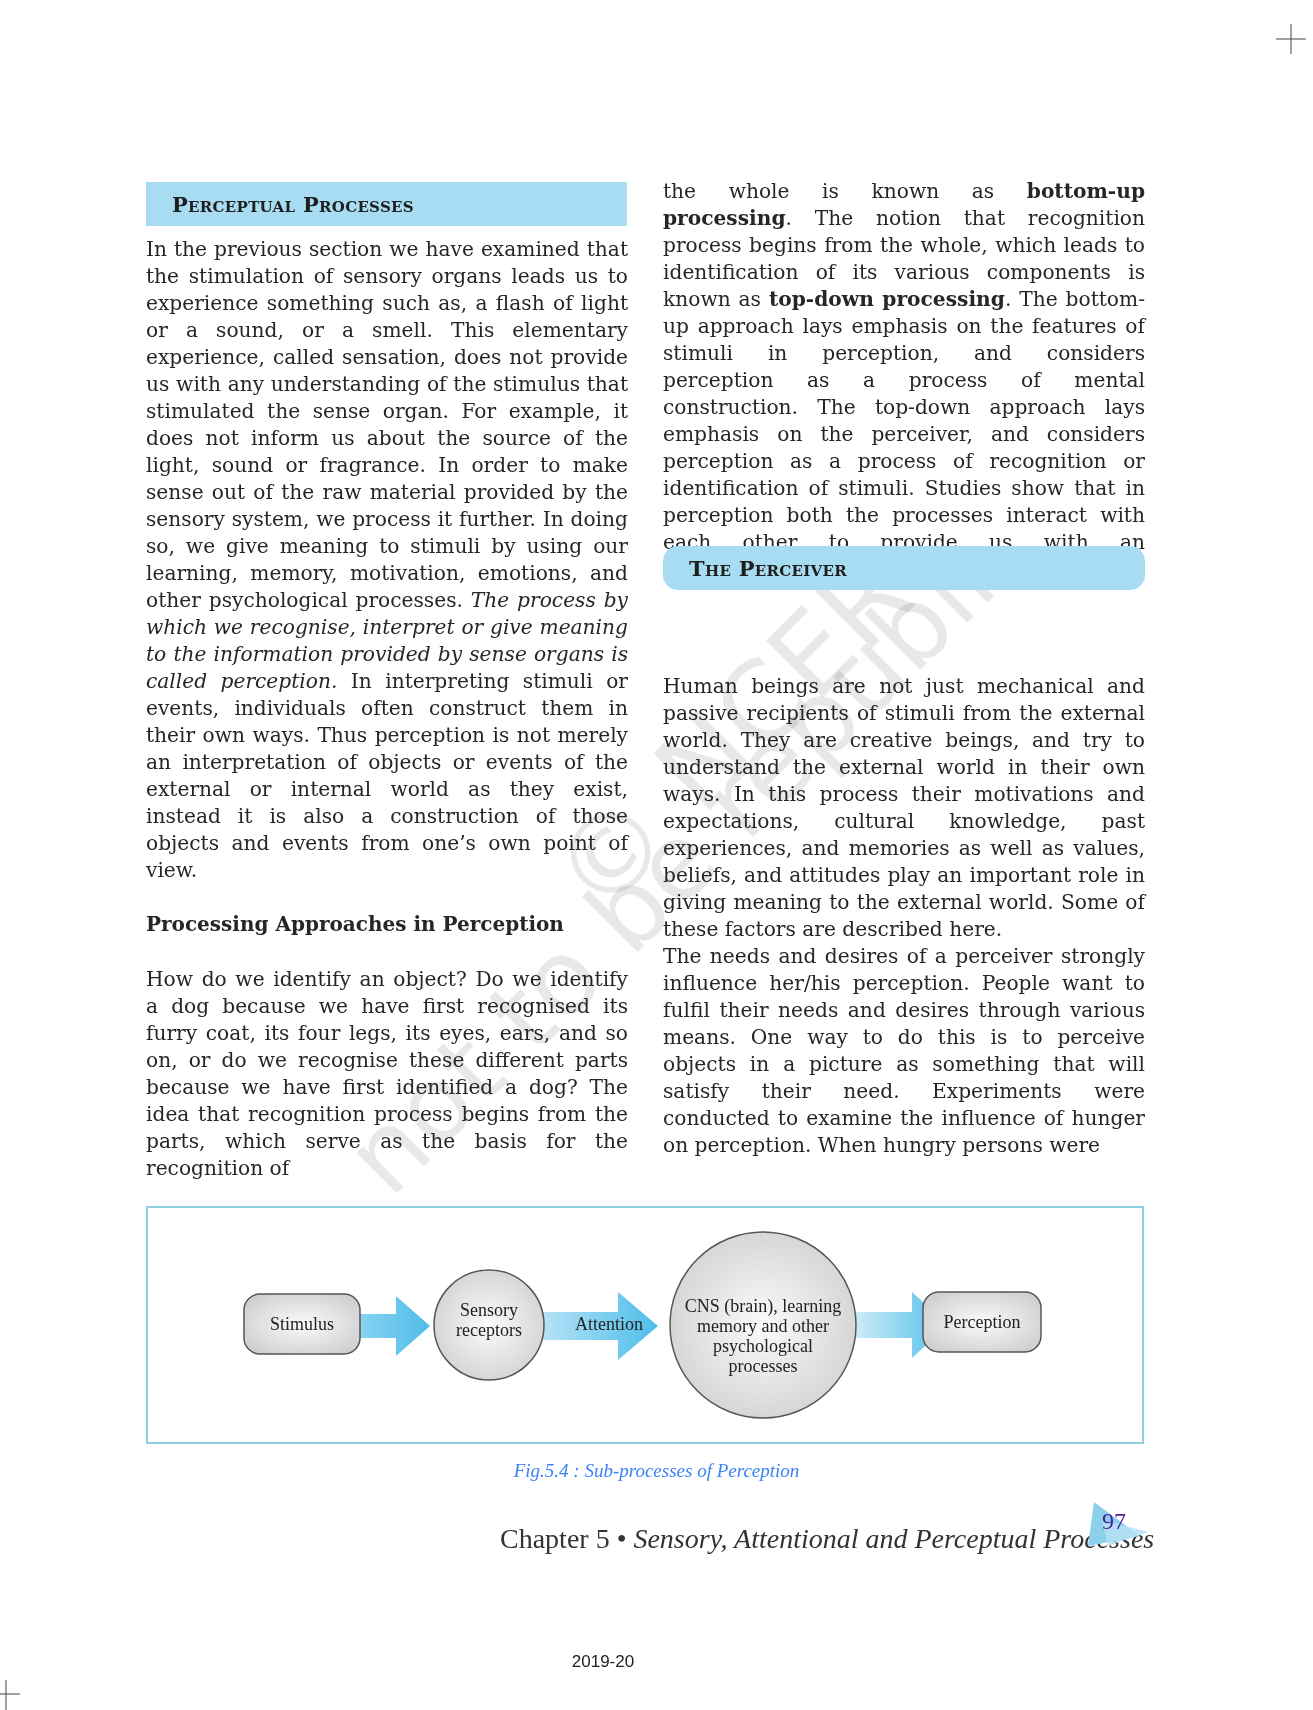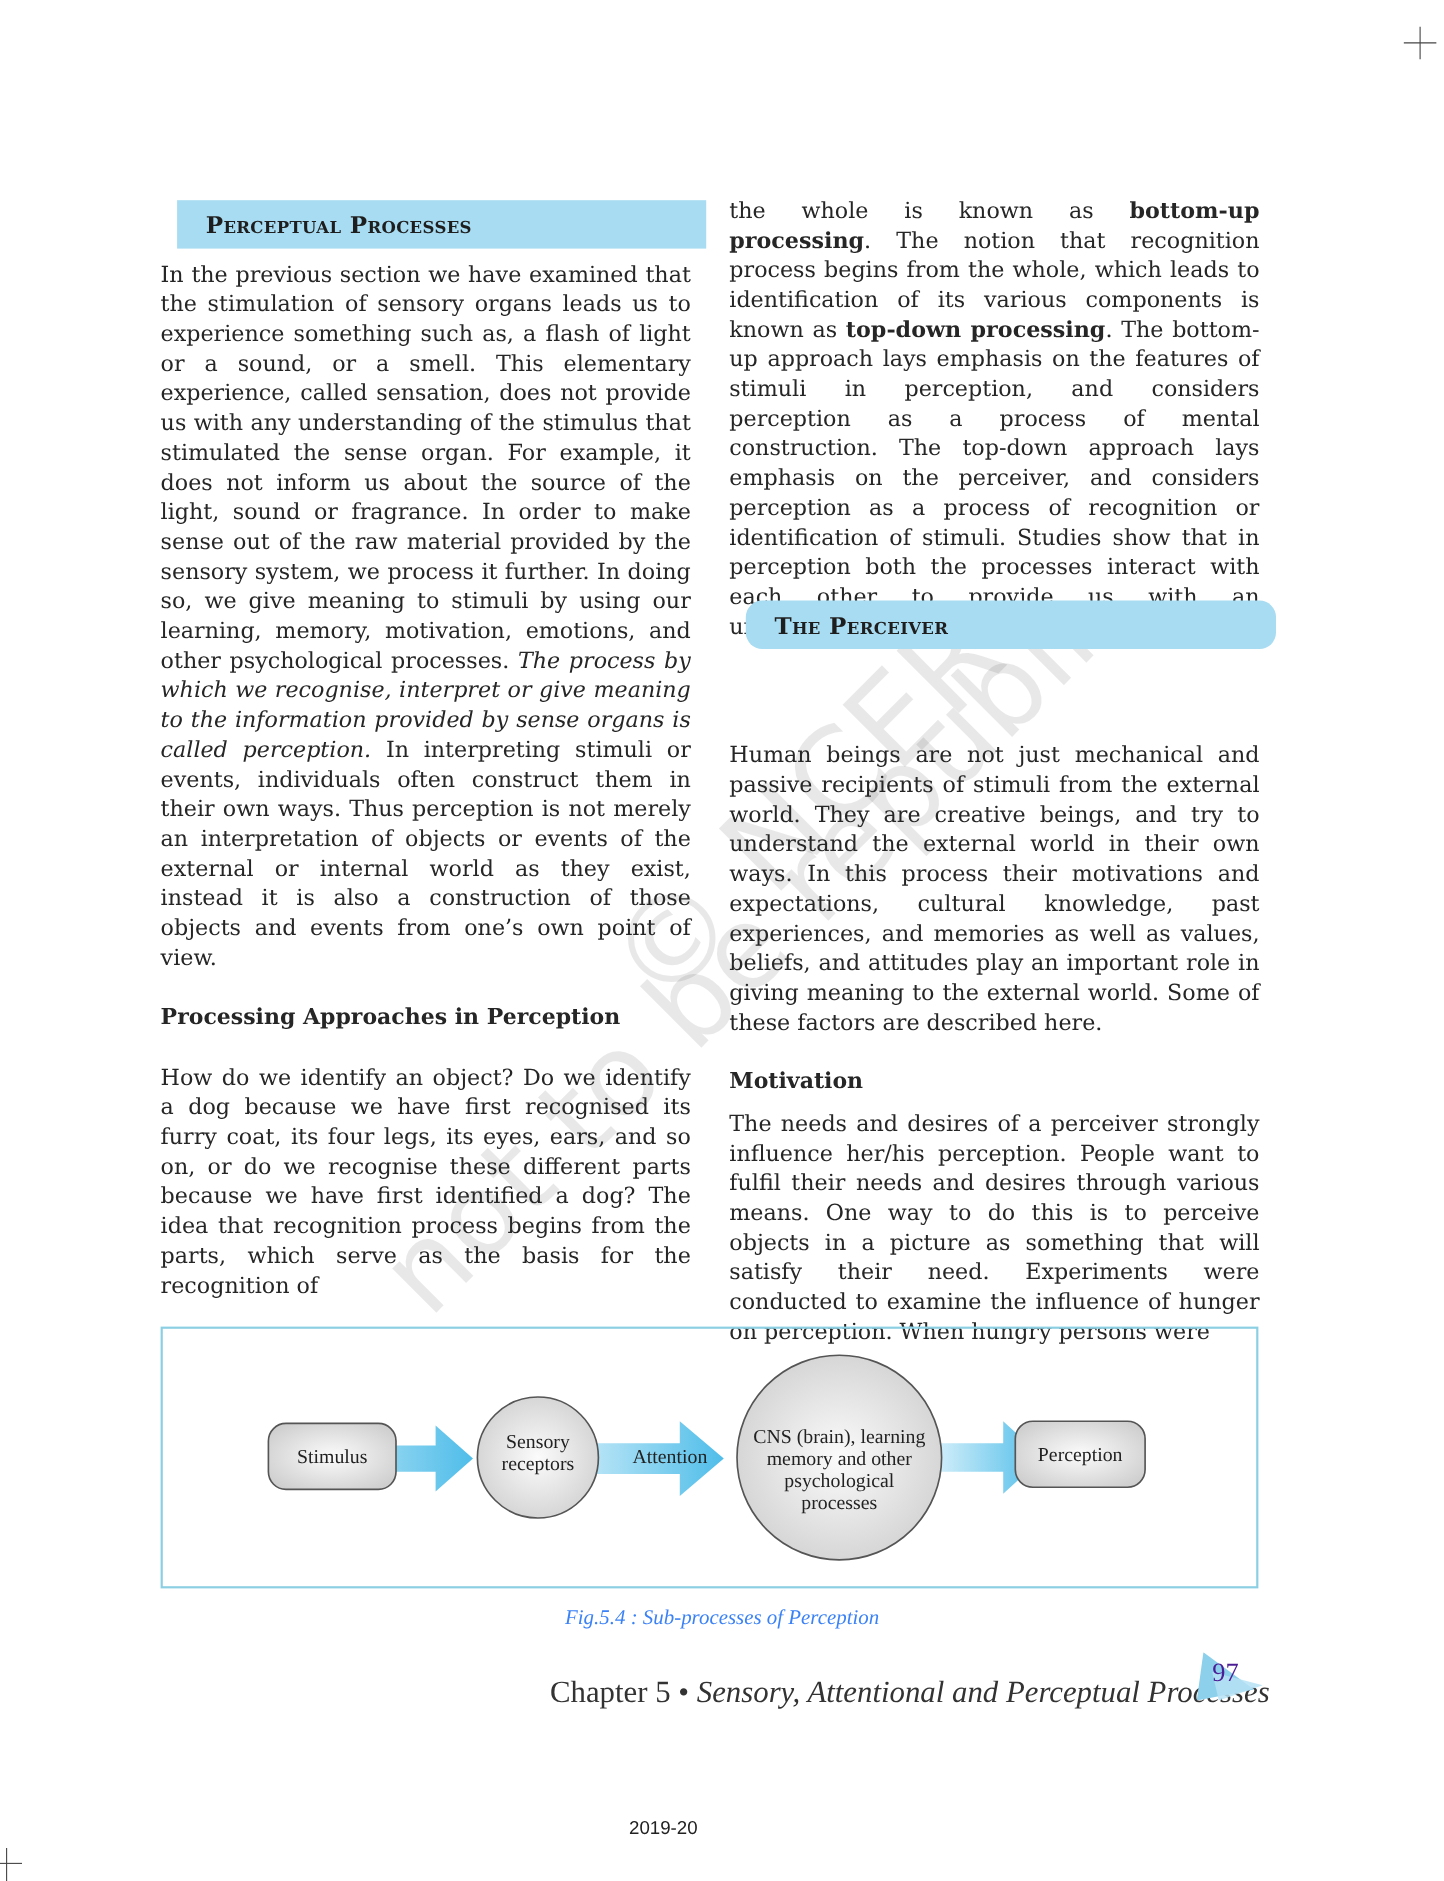--- a/index.html
+++ b/index.html
@@ -5,21 +5,21 @@
   html, body { margin:0; padding:0; background:#ffffff; }
   body { width:1313px; height:1710px; position:relative; overflow:hidden;
          font-family:"DejaVu Serif", serif; color:#262626; }
   .col { position:absolute; width:482px; font-size:20.2px; line-height:27px; text-align:justify; }
   .col p { margin:0; }
   .col .indent { text-indent:36px; }
   #col-left { left:146px; top:236px; }
   #col-right { left:663px; top:178px; }
   .section-box { background:#a7dcf2; height:44px; display:flex; align-items:center;
                  padding-left:26px; font-weight:bold; font-variant:small-caps;
-                 font-size:21px; letter-spacing:0.3px; color:#1e1e1e; box-sizing:border-box;margin-left:15px; }
+                 font-size:21px; letter-spacing:0.3px; color:#1e1e1e; box-sizing:border-box; }
   #box-perceptual { position:absolute; left:146px; top:182px; width:481px; }
   #box-perceiver { position:absolute; left:663px; top:546px; width:482px;border-radius:15px; }
   .subhead { font-weight:bold; font-size:20px; margin:0; }
   b { font-weight:bold; }
   i { font-style:italic; }
   #figure-box { position:absolute; left:146px; top:1206px; width:998px; height:238px;
                 border:2px solid #8ccfe3; box-sizing:border-box; }
   #figure-svg { position:absolute; left:0; top:0; }
   .node-label { font-family:"Liberation Serif", serif; font-size:18px; fill:#222; }
   #fig-caption { position:absolute; left:0; width:1313px; top:1460px; text-align:center;
@@ -59,21 +59,20 @@
 <div id="col-left" class="col">
   <p><span>In the previous section we have examined that the stimulation of sensory organs leads us to experience something such as, a flash of light or a sound, or a smell. This elementary experience, called sensation, does not provide us with any understanding of the stimulus that stimulated the sense organ. For example, it does not inform us about the source of the light, sound or fragrance. In order to make sense out of the raw material provided by the sensory system, we process it further. In doing so, we give meaning to stimuli by using our learning, memory, motivation, emotions, and other psychological processes. </span><i>The process by which we recognise, interpret or give meaning to the information provided by sense organs is called perception.</i><span> In interpreting stimuli or events, individuals often construct them in their own ways. Thus perception is not merely an interpretation of objects or events of the external or internal world as they exist, instead it is also a construction of those objects and events from one’s own point of view.</span></p>
   <p class="subhead" style="margin-top:27px;margin-bottom:28px;">Processing Approaches in Perception</p>
   <p>How do we identify an object? Do we identify a dog because we have first recognised its furry coat, its four legs, its eyes, ears, and so on, or do we recognise these different parts because we have first identified a dog? The idea that recognition process begins from the parts, which serve as the basis for the recognition of</p>
 </div>
 
 <div id="col-right" class="col">
   <p><span>the whole is known as </span><b>bottom-up processing</b><span>. The notion that recognition process begins from the whole, which leads to identification of its various components is known as </span><b>top-down processing</b><span>. The bottom-up approach lays emphasis on the features of stimuli in perception, and considers perception as a process of mental construction. The top-down approach lays emphasis on the perceiver, and considers perception as a process of recognition or identification of stimuli. Studies show that in perception both the processes interact with each other to provide us with an understanding of the world.</span></p>
   <div style="height:90px;"></div>
   <p>Human beings are not just mechanical and passive recipients of stimuli from the external world. They are creative beings, and try to understand the external world in their own ways. In this process their motivations and expectations, cultural knowledge, past experiences, and memories as well as values, beliefs, and attitudes play an important role in giving meaning to the external world. Some of these factors are described here.</p>
-  <p class="subhead" style="margin-top:26px;margin-bottom:12px;">Motivation</p>
   <p>The needs and desires of a perceiver strongly influence her/his perception. People want to fulfil their needs and desires through various means. One way to do this is to perceive objects in a picture as something that will satisfy their need. Experiments were conducted to examine the influence of hunger on perception. When hungry persons were</p>
 </div>
 
 <div id="box-perceiver" class="section-box">
   <span>The Perceiver</span>
 </div>
 
 <div id="figure-box">
   <svg id="figure-svg" width="998" height="238">
     <defs>

